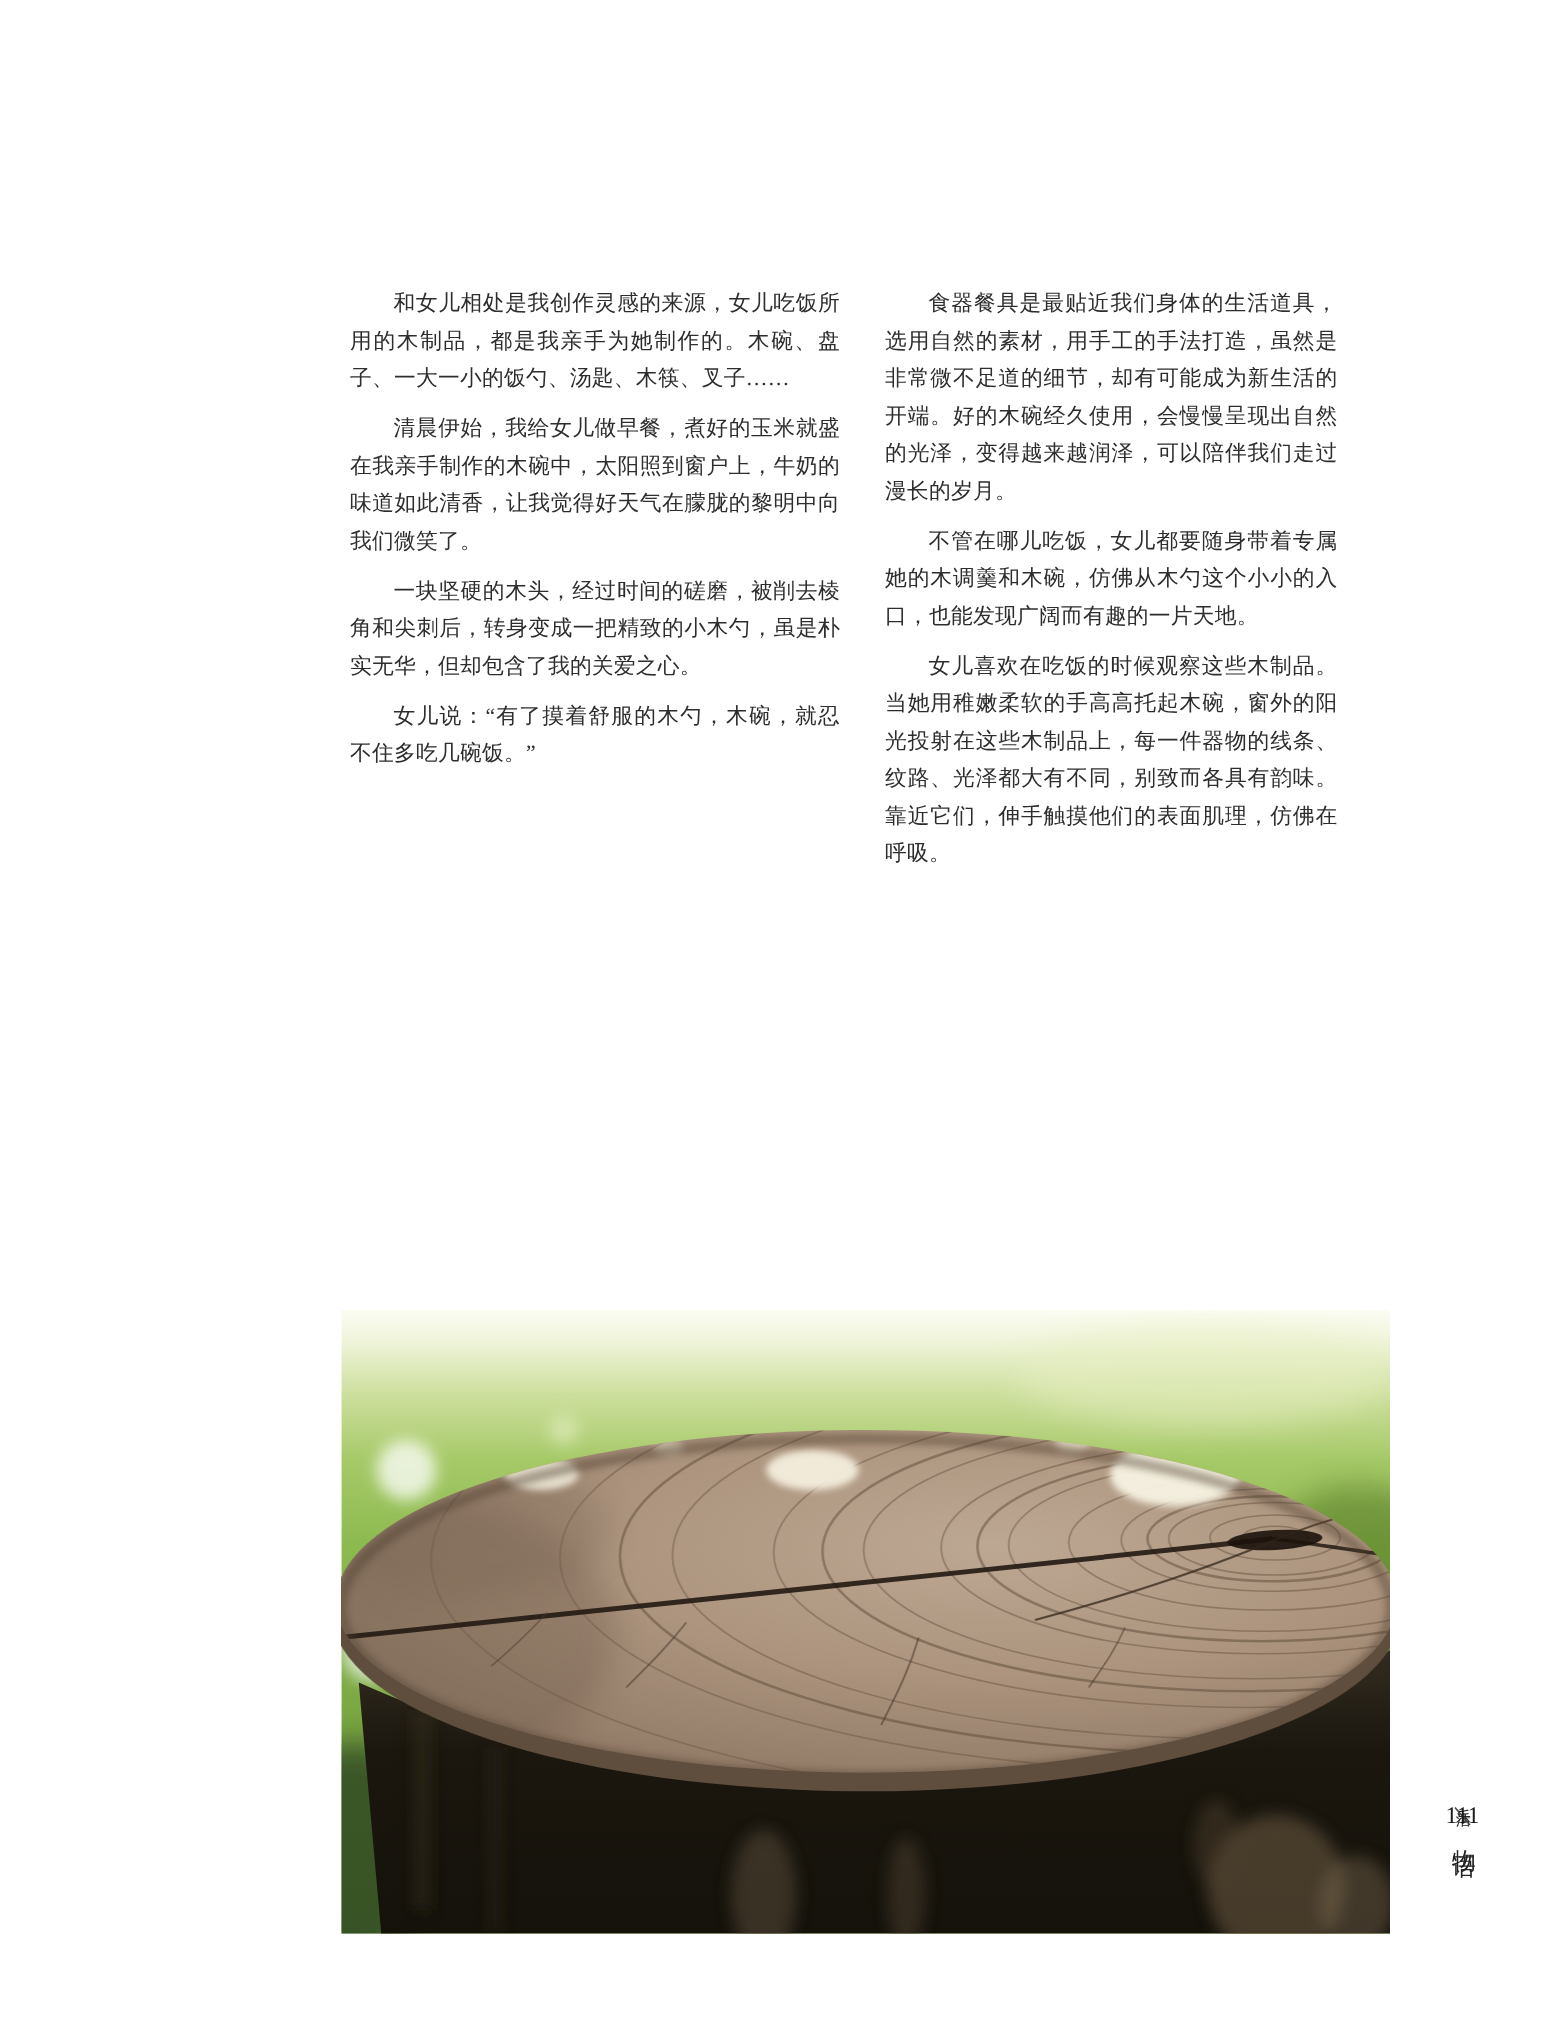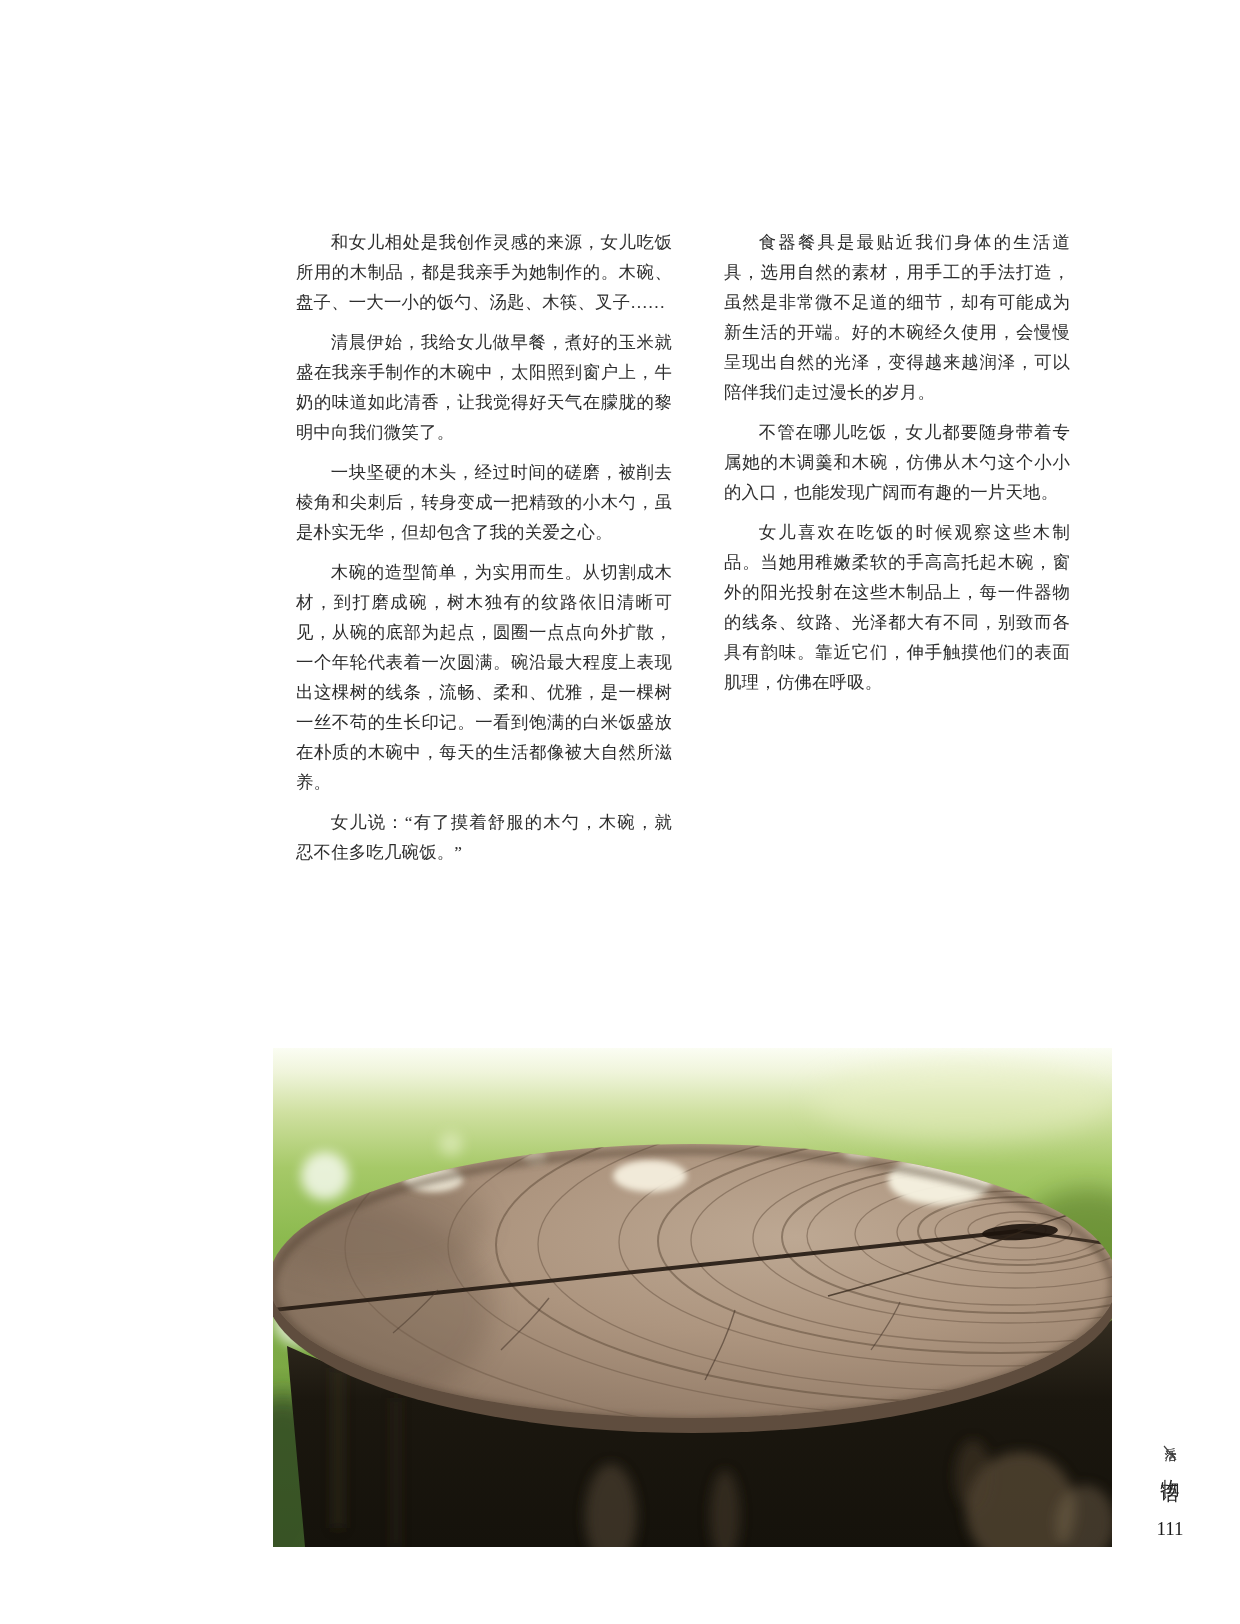--- a/index.html
+++ b/index.html
@@ -9,21 +9,21 @@
     width:1240px; height:1624px;
     margin:0 auto;
     background:#ffffff;
     font-family:"Liberation Serif","DejaVu Serif",serif;
     overflow:hidden;
   }
   .column { position:absolute; top:227px; }
   .column-left  { left:280px; width:392px; }
   .column-right { left:708px; width:362px; }
   .column p {
-    margin:0 0 10px 16px;
+    margin:0 0 10px 0;
     font-size:17.4px;
     line-height:30px;
     color:#2d2d2d;
     text-align:justify;
     text-indent:2em;
     letter-spacing:0.2px;
   }
   .photo {
     position:absolute;
     left:273px; top:1048px;
@@ -42,36 +42,35 @@
     writing-mode:vertical-rl; text-orientation:upright;
     font-size:12px; letter-spacing:2px; color:#222222;
     font-family:"Liberation Sans","DejaVu Sans",sans-serif;
   }
   .f-large {
     writing-mode:vertical-rl; text-orientation:upright;
     font-size:19px; letter-spacing:5px; color:#222222;
   }
   .page-number {
     position:absolute;
-    left:1148px; top:1518px; width:44px;
+    left:1148px; top:1442px; width:44px;
     text-align:center;
     font-size:19px; color:#1a1a1a;
     font-family:"Liberation Serif","DejaVu Serif",serif;
   }
 </style>
 </head>
 <body>
 
 <div class="page">
 
   <section class="column column-left">
     <p>和女儿相处是我创作灵感的来源，女儿吃饭所用的木制品，都是我亲手为她制作的。木碗、盘子、一大一小的饭勺、汤匙、木筷、叉子……</p>
     <p>清晨伊始，我给女儿做早餐，煮好的玉米就盛在我亲手制作的木碗中，太阳照到窗户上，牛奶的味道如此清香，让我觉得好天气在朦胧的黎明中向我们微笑了。</p>
     <p>一块坚硬的木头，经过时间的磋磨，被削去棱角和尖刺后，转身变成一把精致的小木勺，虽是朴实无华，但却包含了我的关爱之心。</p>
-    <p>木碗的造型简单，为实用而生。从切割成木材，到打磨成碗，树木独有的纹路依旧清晰可见，从碗的底部为起点，圆圈一点点向外扩散，一个年轮代表着一次圆满。碗沿最大程度上表现出这棵树的线条，流畅、柔和、优雅，是一棵树一丝不苟的生长印记。一看到饱满的白米饭盛放在朴质的木碗中，每天的生活都像被大自然所滋养。</p>
     <p>女儿说：“有了摸着舒服的木勺，木碗，就忍不住多吃几碗饭。”</p>
   </section>
 
   <section class="column column-right">
     <p>食器餐具是最贴近我们身体的生活道具，选用自然的素材，用手工的手法打造，虽然是非常微不足道的细节，却有可能成为新生活的开端。好的木碗经久使用，会慢慢呈现出自然的光泽，变得越来越润泽，可以陪伴我们走过漫长的岁月。</p>
     <p>不管在哪儿吃饭，女儿都要随身带着专属她的木调羹和木碗，仿佛从木勺这个小小的入口，也能发现广阔而有趣的一片天地。</p>
     <p>女儿喜欢在吃饭的时候观察这些木制品。当她用稚嫩柔软的手高高托起木碗，窗外的阳光投射在这些木制品上，每一件器物的线条、纹路、光泽都大有不同，别致而各具有韵味。靠近它们，伸手触摸他们的表面肌理，仿佛在呼吸。</p>
   </section>
 
   <figure class="photo">

